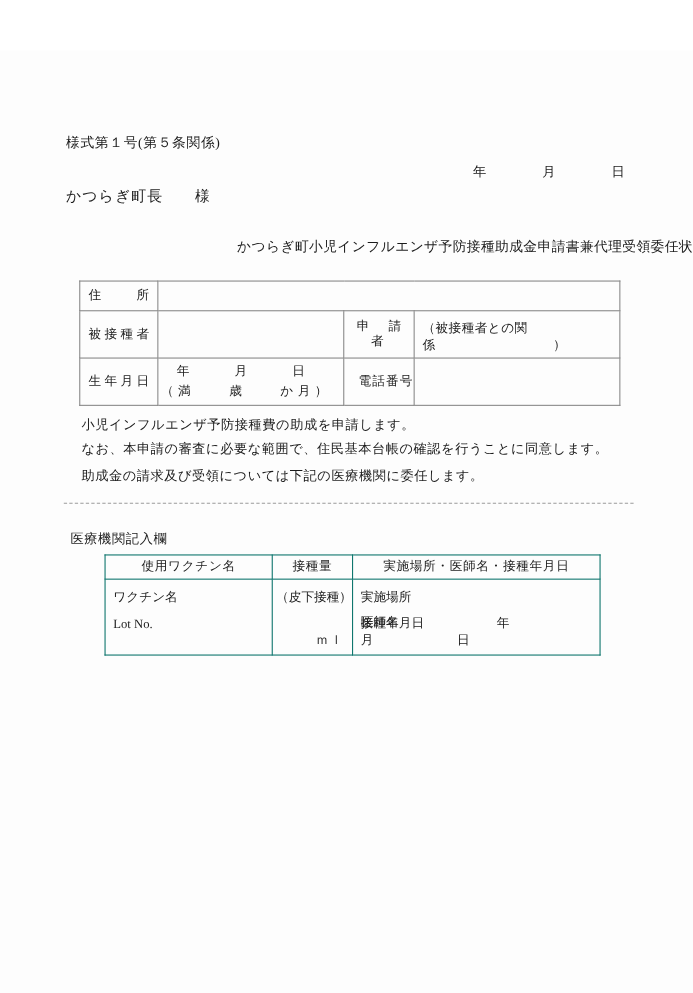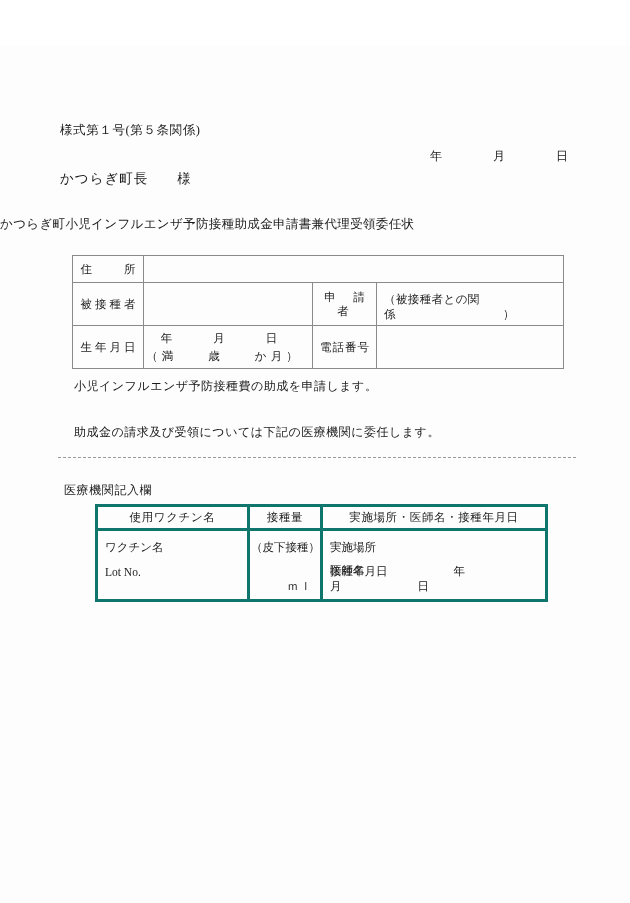--- a/index.html
+++ b/index.html
@@ -36,21 +36,21 @@
     letter-spacing: .6px;
   }
   .addressee {
     left: 60px; top: 126px;
     font-size: 13.5px;
     letter-spacing: 1px;
   }
   .doc-title {
     left: 0; top: 172px;
     width: 630px;
-    text-align: left;
+    text-align: right;
     font-size: 12.5px;
     letter-spacing: .35px;
   }
 
   
   .tbl {
     position: absolute;
     border-collapse: collapse;
     table-layout: fixed;
     font-size: 11.5px;
@@ -65,21 +65,21 @@
   .tbl-main {
     left: 72px; top: 209px;
     width: 491px;
   }
   .lbl {
     text-align: center;
     letter-spacing: 3px;
     text-indent: 3px;
     font-size: 11.5px;
   }
-  .lbl-tight { letter-spacing: 0px; text-indent: 0; }
+  .lbl-tight { letter-spacing: 0px; text-indent: 0; text-align: right; }
   .cell-pad { padding: 0 6px; }
 
   .val-birth {
     position: relative;
     height: 42px;
   }
   .val-birth .l1 {
     position: absolute;
     left: 0; right: 12px; top: 5px;
     text-align: center;
@@ -126,21 +126,21 @@
   .sec-title {
     left: 64px; top: 438px;
     font-size: 12px;
     letter-spacing: .6px;
   }
   .tbl-med {
     left: 95px; top: 458px;
     width: 450px;
   }
   .tbl-med td {
-    border: 3px solid #0f766e;
+    border: 1px solid #0f766e;
   }
   .med-head {
     text-align: center;
     height: 21px;
     letter-spacing: .6px;
   }
   .med-vac {
     position: relative;
     height: 68px;
     vertical-align: top;
@@ -210,20 +210,21 @@
           <span class="l1">年　　月　　日</span>
           <span class="l2">（満　　歳　　か月）</span>
         </td>
         <td class="lbl lbl-tight" style="letter-spacing:1px;text-indent:1px">電話番号</td>
         <td class="cell-pad"></td>
       </tr>
     </tbody>
   </table>
 
   <div class="t para p1">小児インフルエンザ予防接種費の助成を申請します。</div>
+  <div class="t para p2">なお、本申請の審査に必要な範囲で、住民基本台帳の確認を行うことに同意します。</div>
   <div class="t para p3">助成金の請求及び受領については下記の医療機関に委任します。</div>
 
   <div class="cutline"></div>
 
   <div class="t sec-title">医療機関記入欄</div>
 
   <table class="tbl tbl-med">
     <colgroup>
       <col style="width:152px">
       <col style="width:73px">

